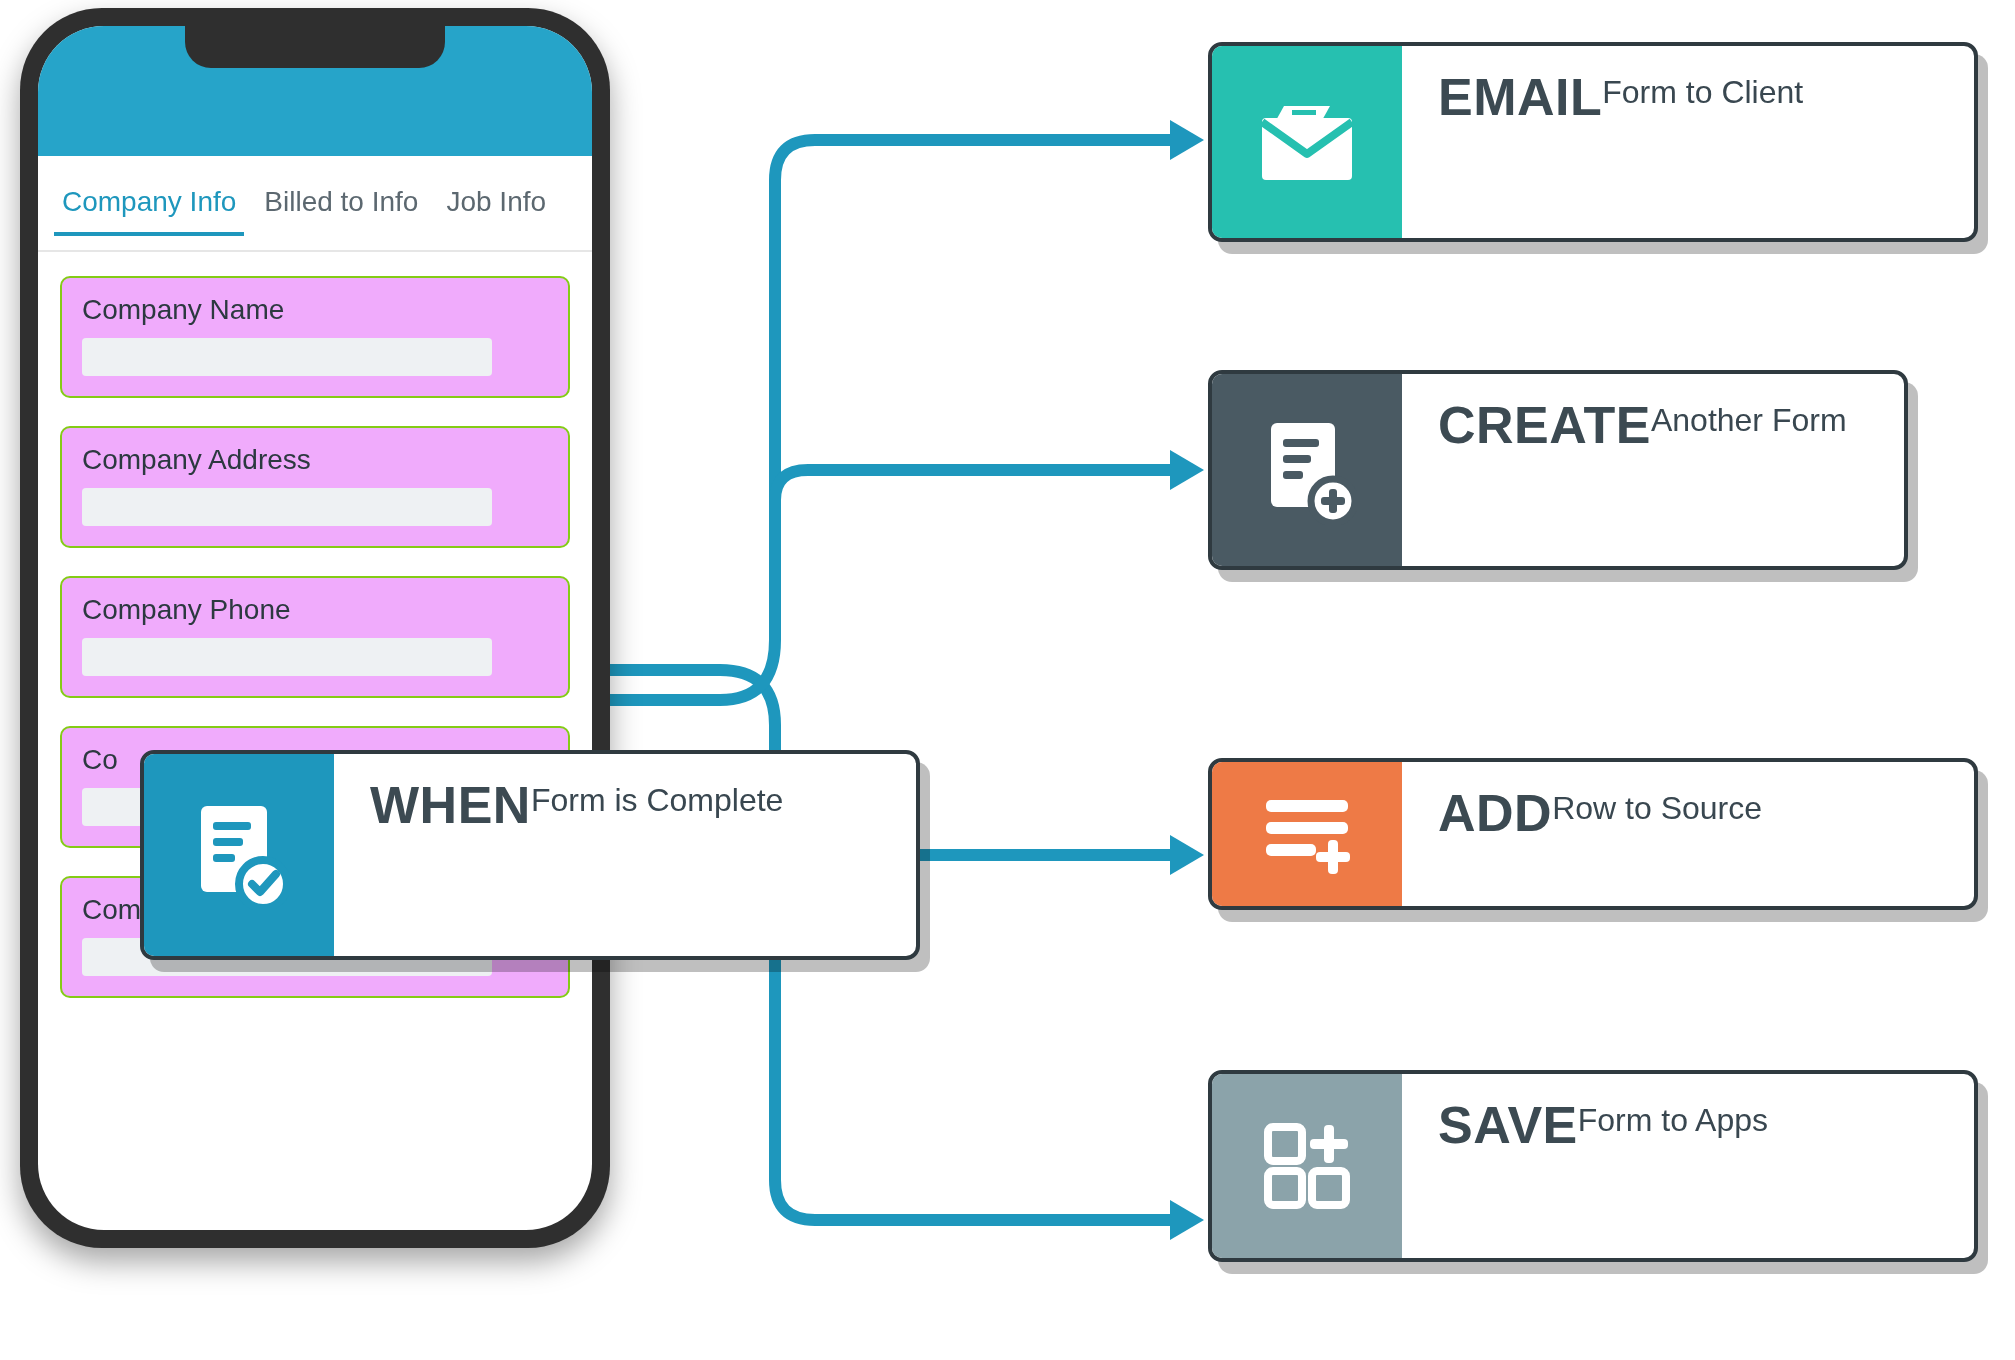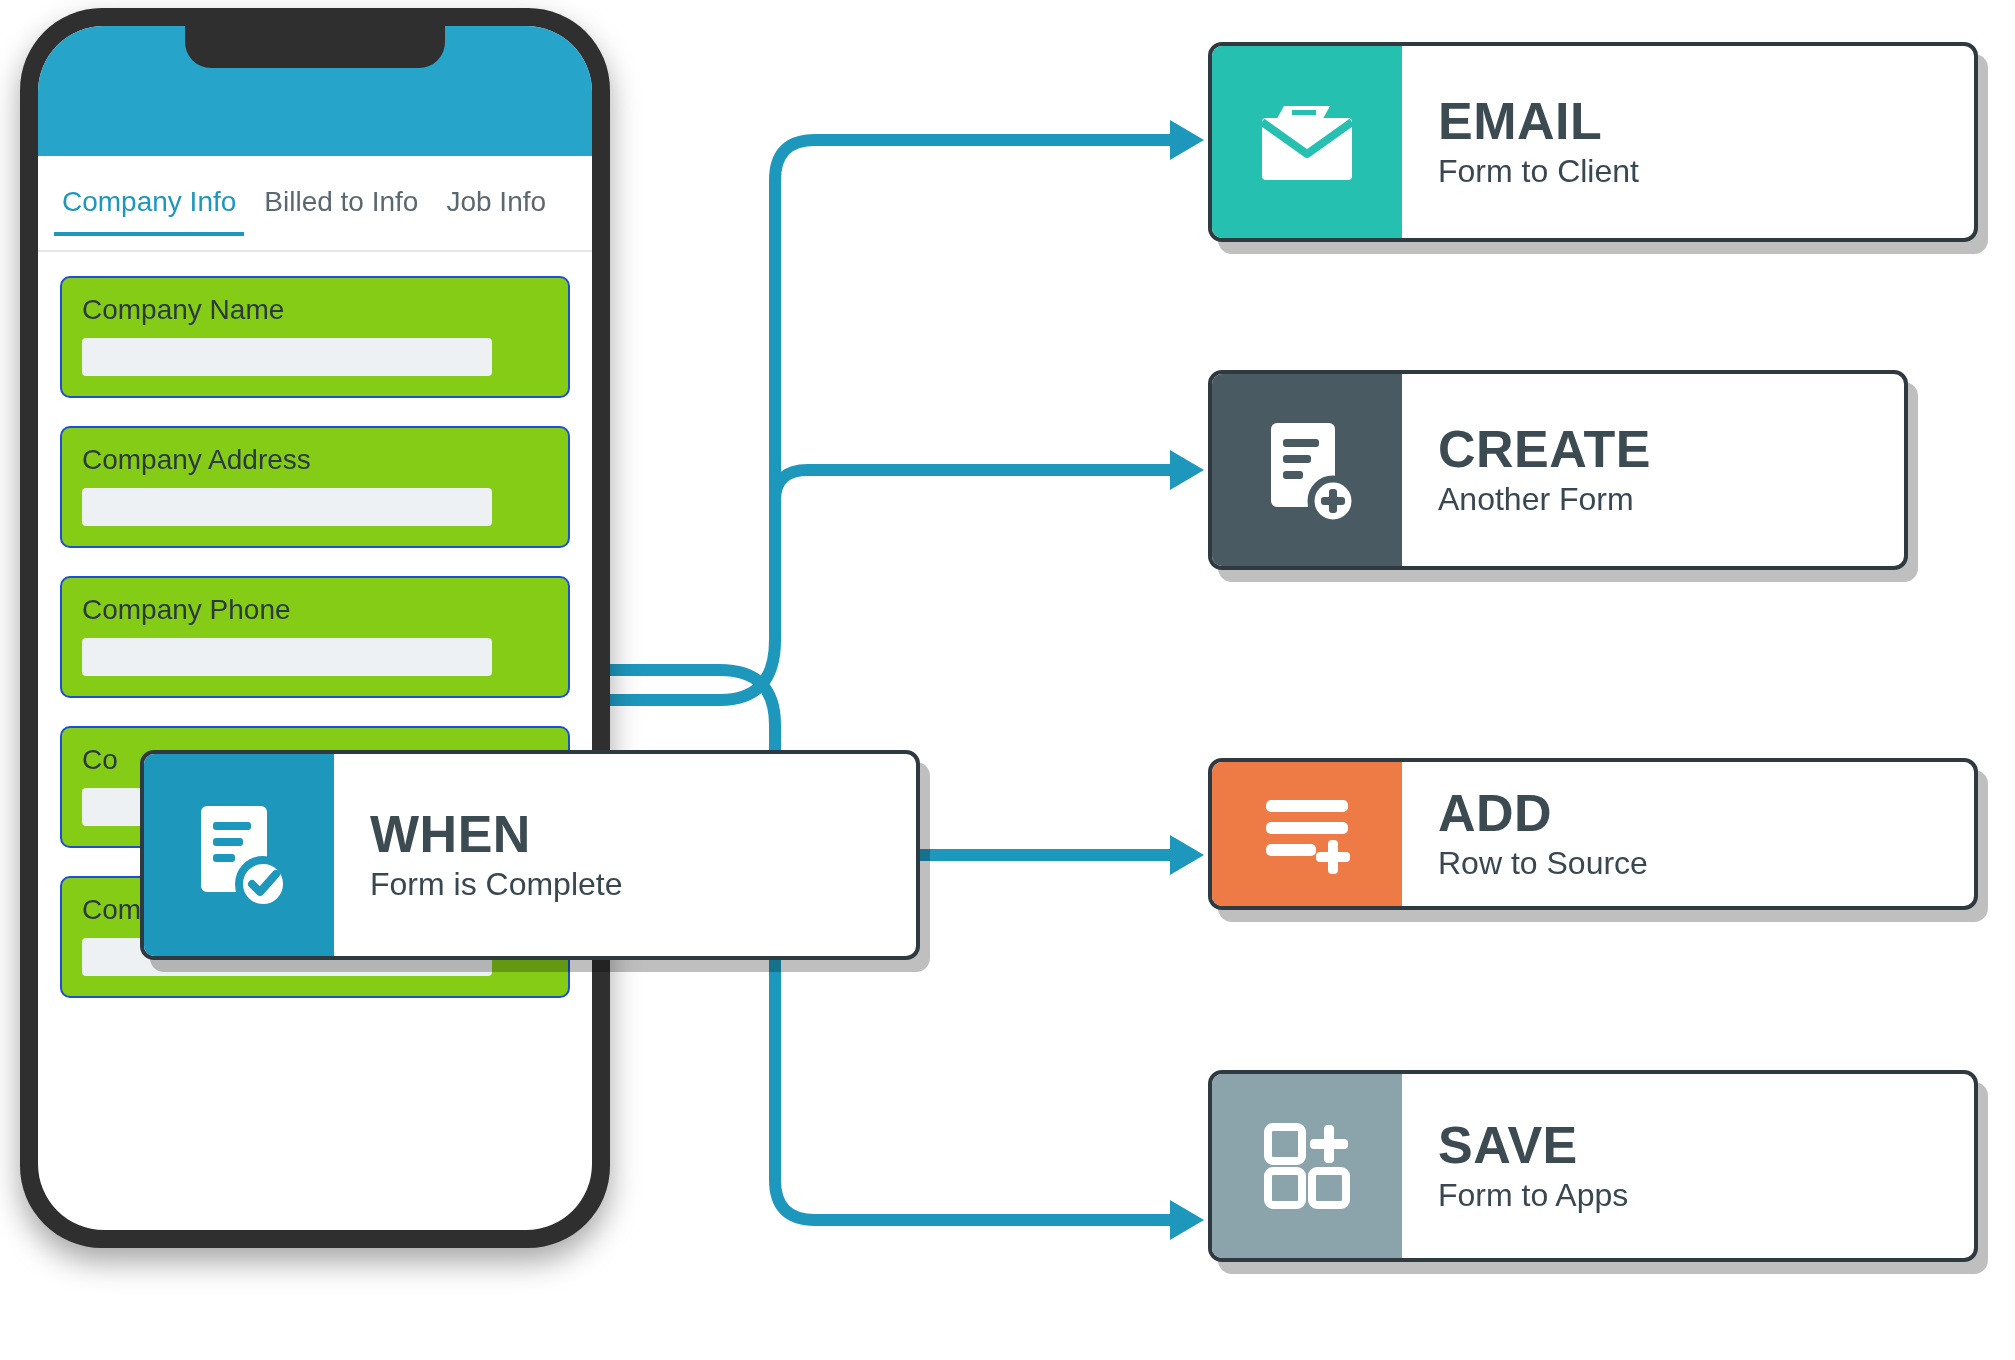--- a/index.html
+++ b/index.html
@@ -73,24 +73,24 @@
     background: #1e97bd;
   }
 
   .fields {
     padding: 24px 22px;
     display: flex;
     flex-direction: column;
     gap: 28px;
   }
   .field {
-    border: 2px solid #1d4ed8;
+    border: 2px solid #84cc16;
     border-radius: 10px;
     padding: 16px 20px 20px 20px;
-    background: #84cc16;
+    background: #f0abfc;
   }
   .field-label {
     font-size: 28px;
     color: #2c3940;
     margin-bottom: 12px;
   }
   .field-ph {
     height: 38px;
     background: #eef1f3;
     border-radius: 4px;
@@ -110,21 +110,21 @@
   }
   .card .icon-box {
     width: 190px;
     display: flex;
     align-items: center;
     justify-content: center;
   }
   .card .text-box {
     padding: 24px 42px 24px 36px;
     display: flex;
-    flex-direction: column;
+    flex-direction: row;
     justify-content: center;
     white-space: nowrap;
   }
   .card .title {
     font-size: 52px;
     font-weight: 800;
     color: #3c4a52;
     letter-spacing: .5px;
     line-height: 1.05;
   }

